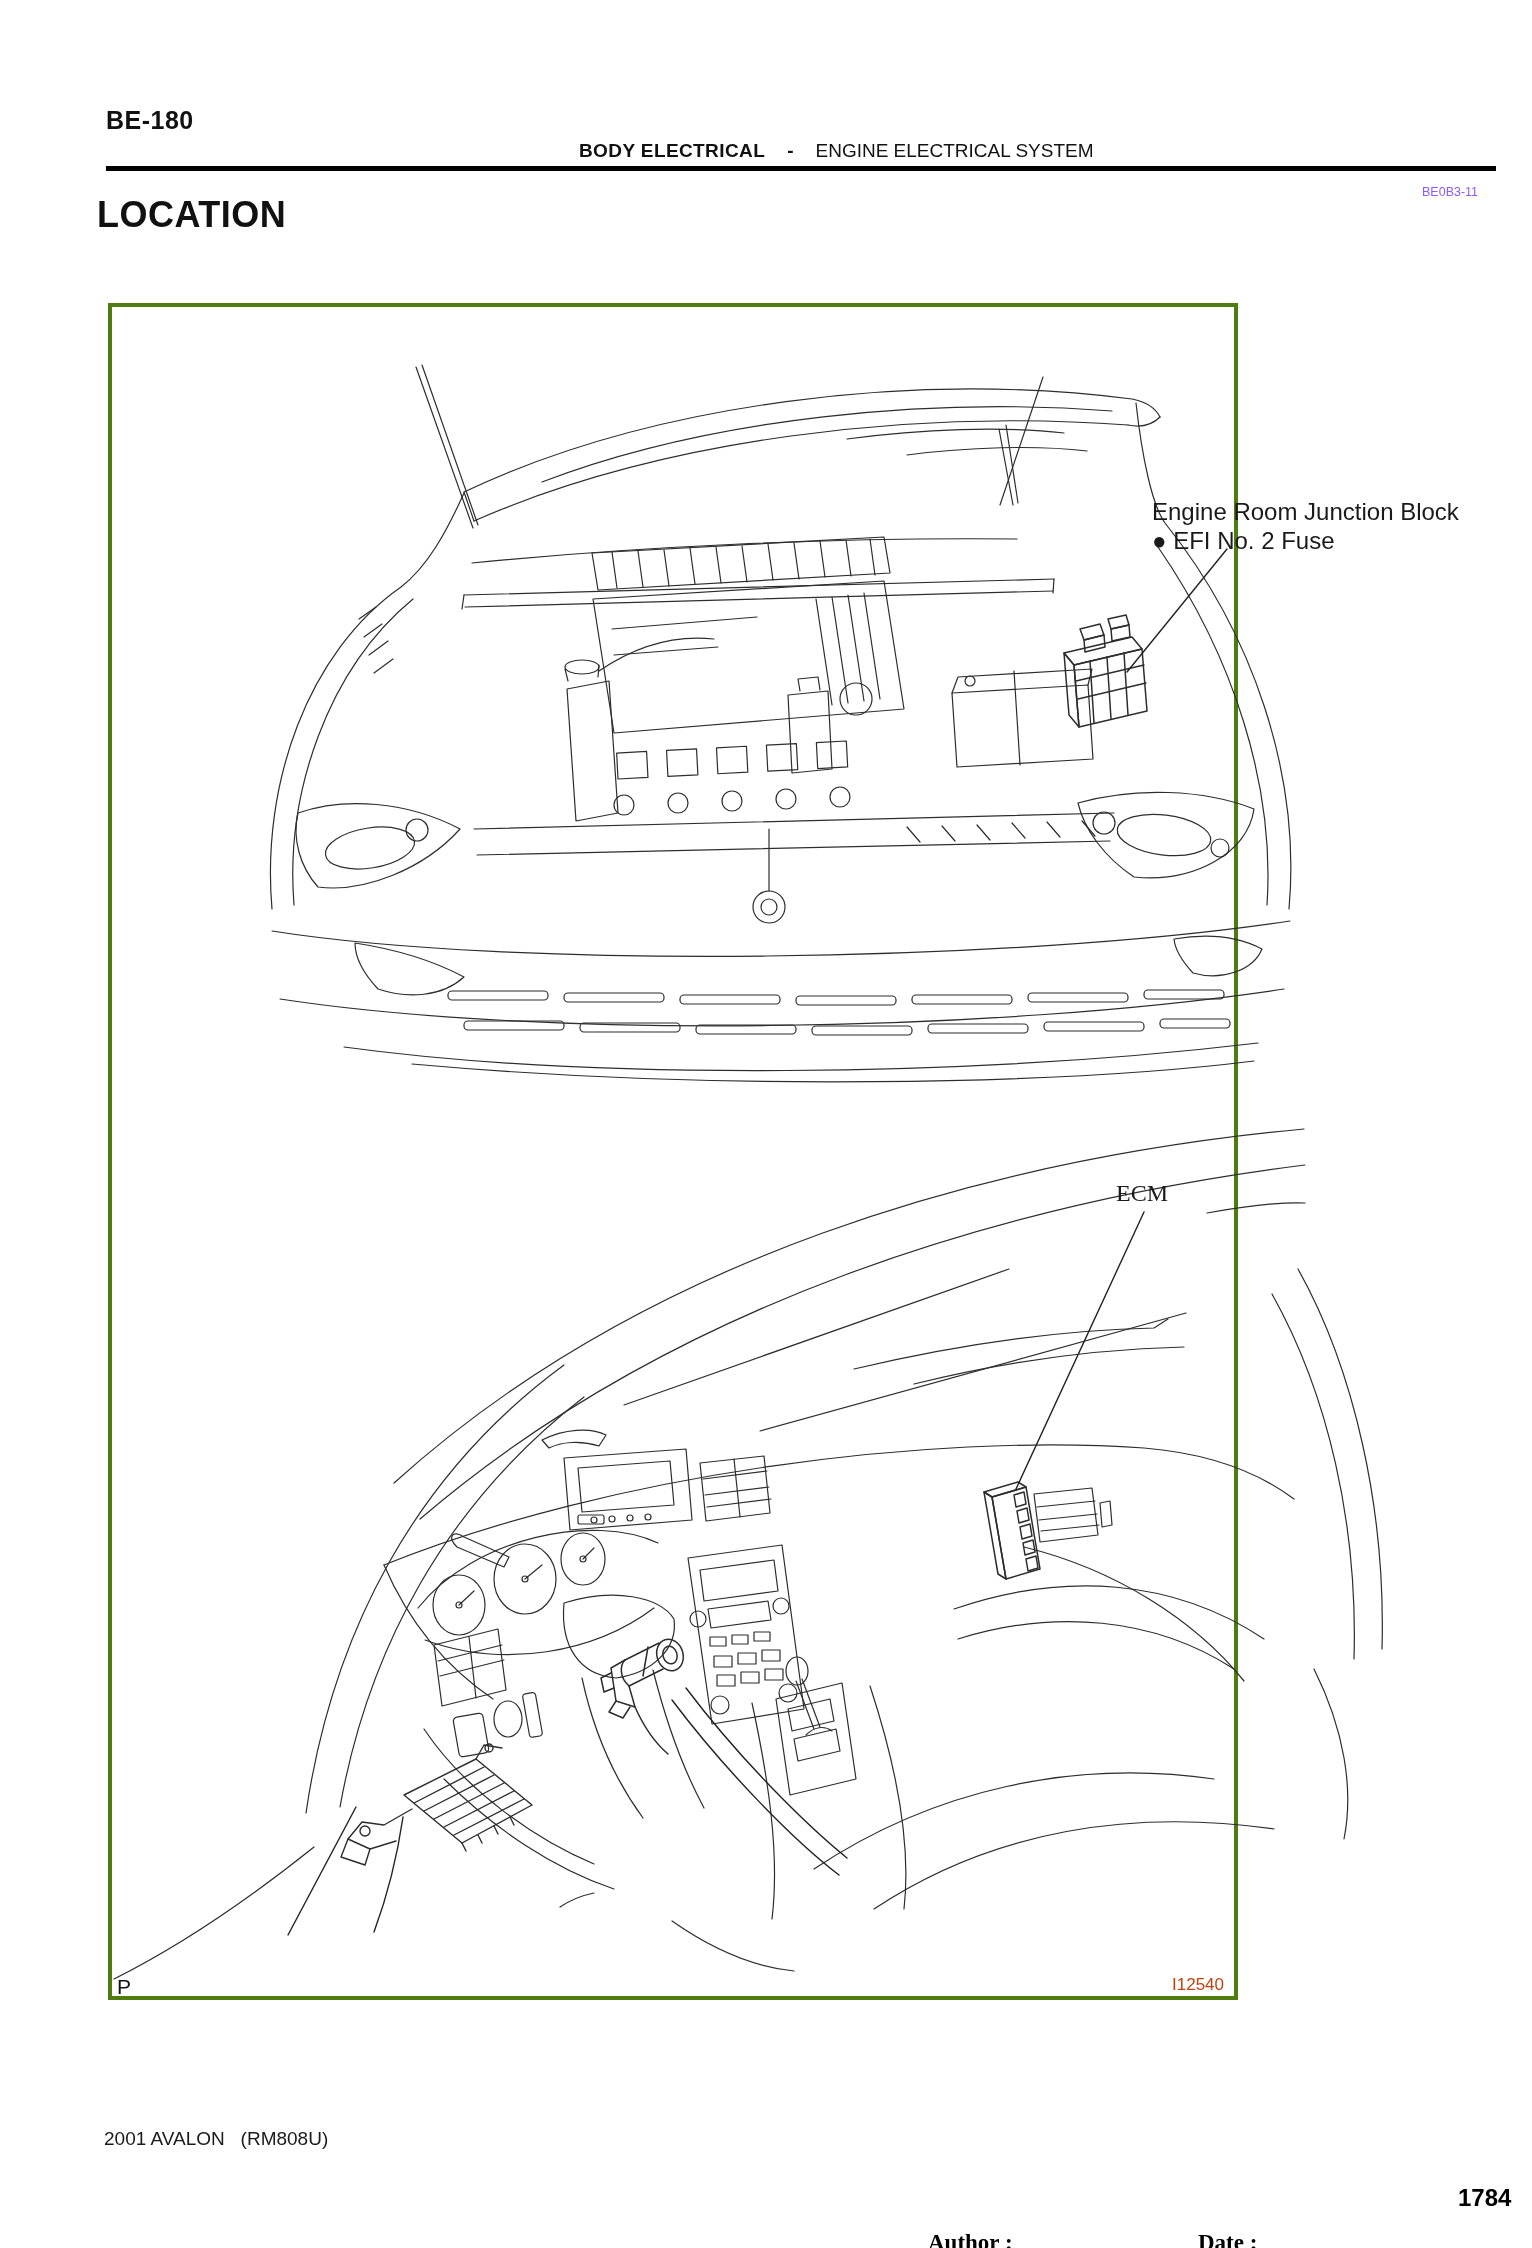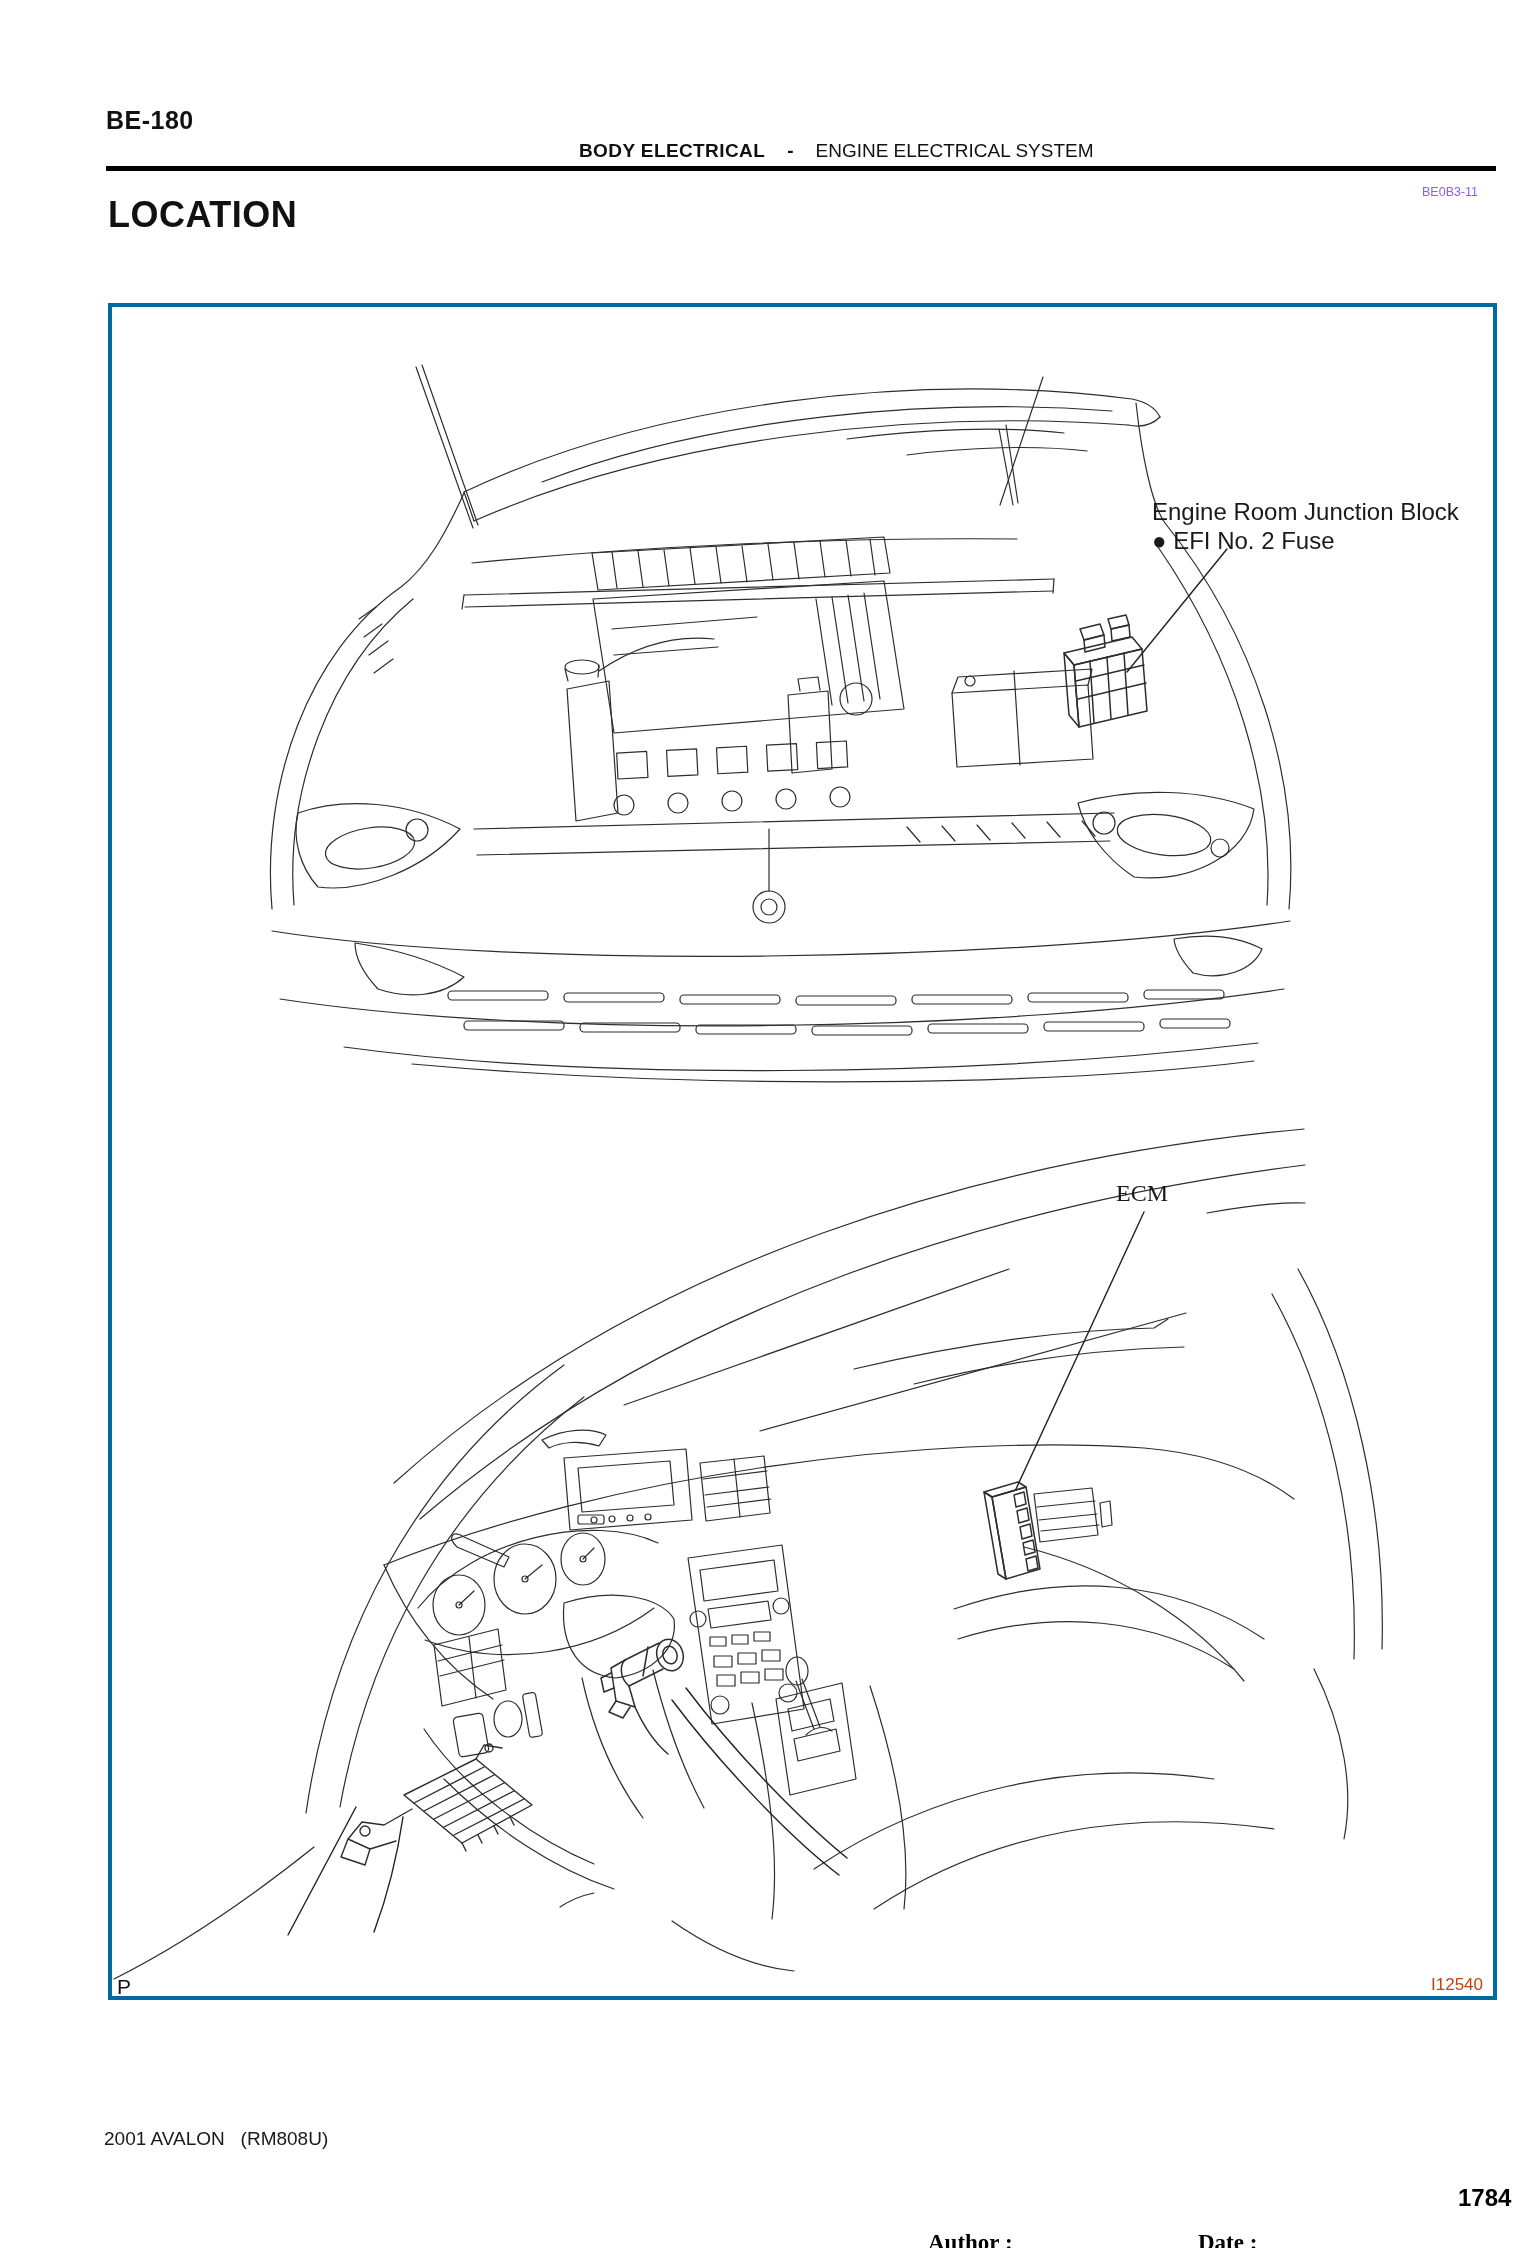--- a/index.html
+++ b/index.html
@@ -5,22 +5,22 @@
   html,body{margin:0;padding:0;background:#fff;}
   #page{position:relative;width:1532px;height:2248px;background:#ffffff;
         font-family:"Liberation Sans",sans-serif;color:#111;overflow:hidden;padding-left:44px;}
   .abs{position:absolute;}
   #page-code{left:106px;top:106px;font-size:25px;font-weight:bold;letter-spacing:.5px;}
   #section-header{left:579px;top:140px;font-size:19px;white-space:nowrap;}
   #section-header .b{font-weight:bold;letter-spacing:.4px;}
   #section-header .dash{margin:0 22px;font-weight:bold;}
   #header-rule{left:106px;top:166px;width:1390px;height:5px;background:#000;}
   #doc-code{left:1422px;top:185px;font-size:12.5px;color:#8b5cf6;}
-  #page-title{left:108px;top:194px;font-size:36px;font-weight:bold;letter-spacing:.5px;}
-  #figure-frame{left:108px;top:303px;width:1389px;height:1697px;border:4px solid #0369a1;
+  #page-title{left:97px;top:194px;font-size:36px;font-weight:bold;letter-spacing:.5px;}
+  #figure-frame{left:108px;top:303px;width:1130px;height:1697px;border:4px solid #4d7c0f;
                 box-sizing:border-box;background:#fff;}
   #figure-frame svg{position:absolute;left:0;top:0;}
   .callout{position:absolute;font-size:24px;line-height:29px;color:#1a1a1a;white-space:nowrap;}
   #callout-engine-jb{left:1040px;top:190px;}
   #callout-ecm{left:1004px;top:872px;font-family:Liberation Serif, serif;}
   #callout-ignition{left:731px;top:1564px;}
   #callout-driver-jb{left:182px;top:1623px;}
   #frame-letter{left:5px;top:1668px;font-size:21px;color:#111;}
   #figure-code{right:10px;top:1668px;font-size:17px;color:#c2410c;}
   #model-line{left:104px;top:2128px;font-size:19px;white-space:pre;color:#1a1a1a;}

